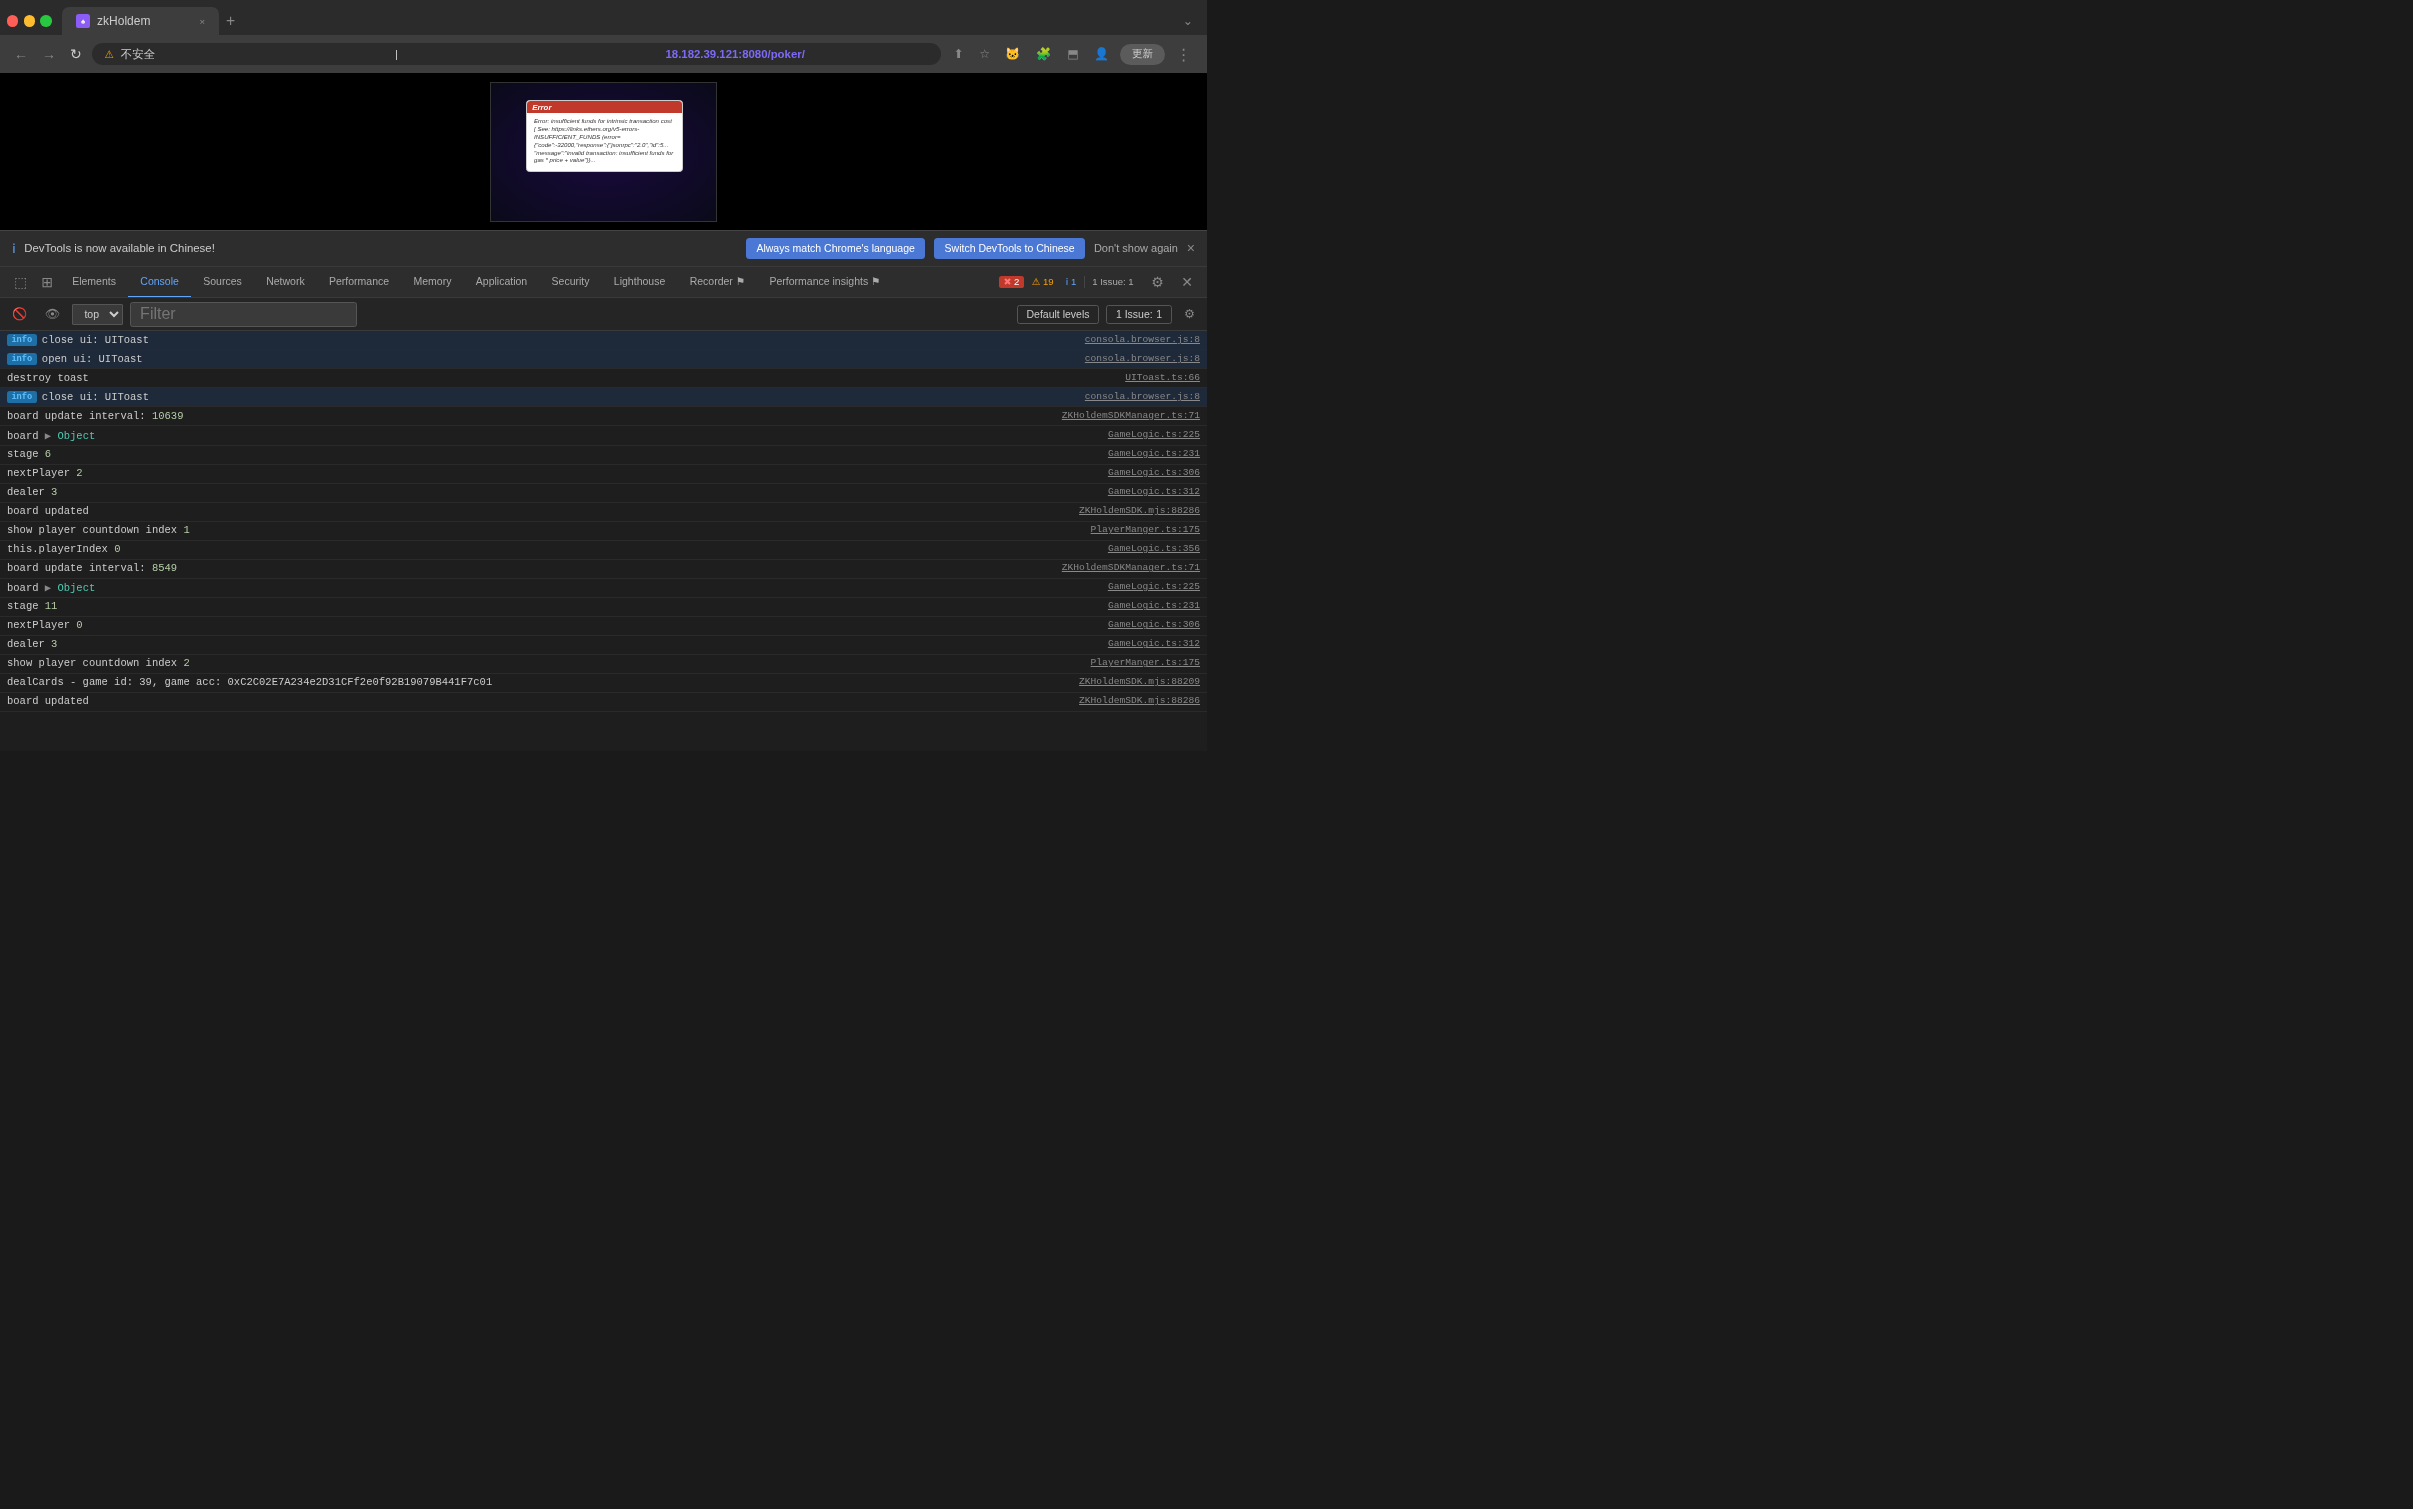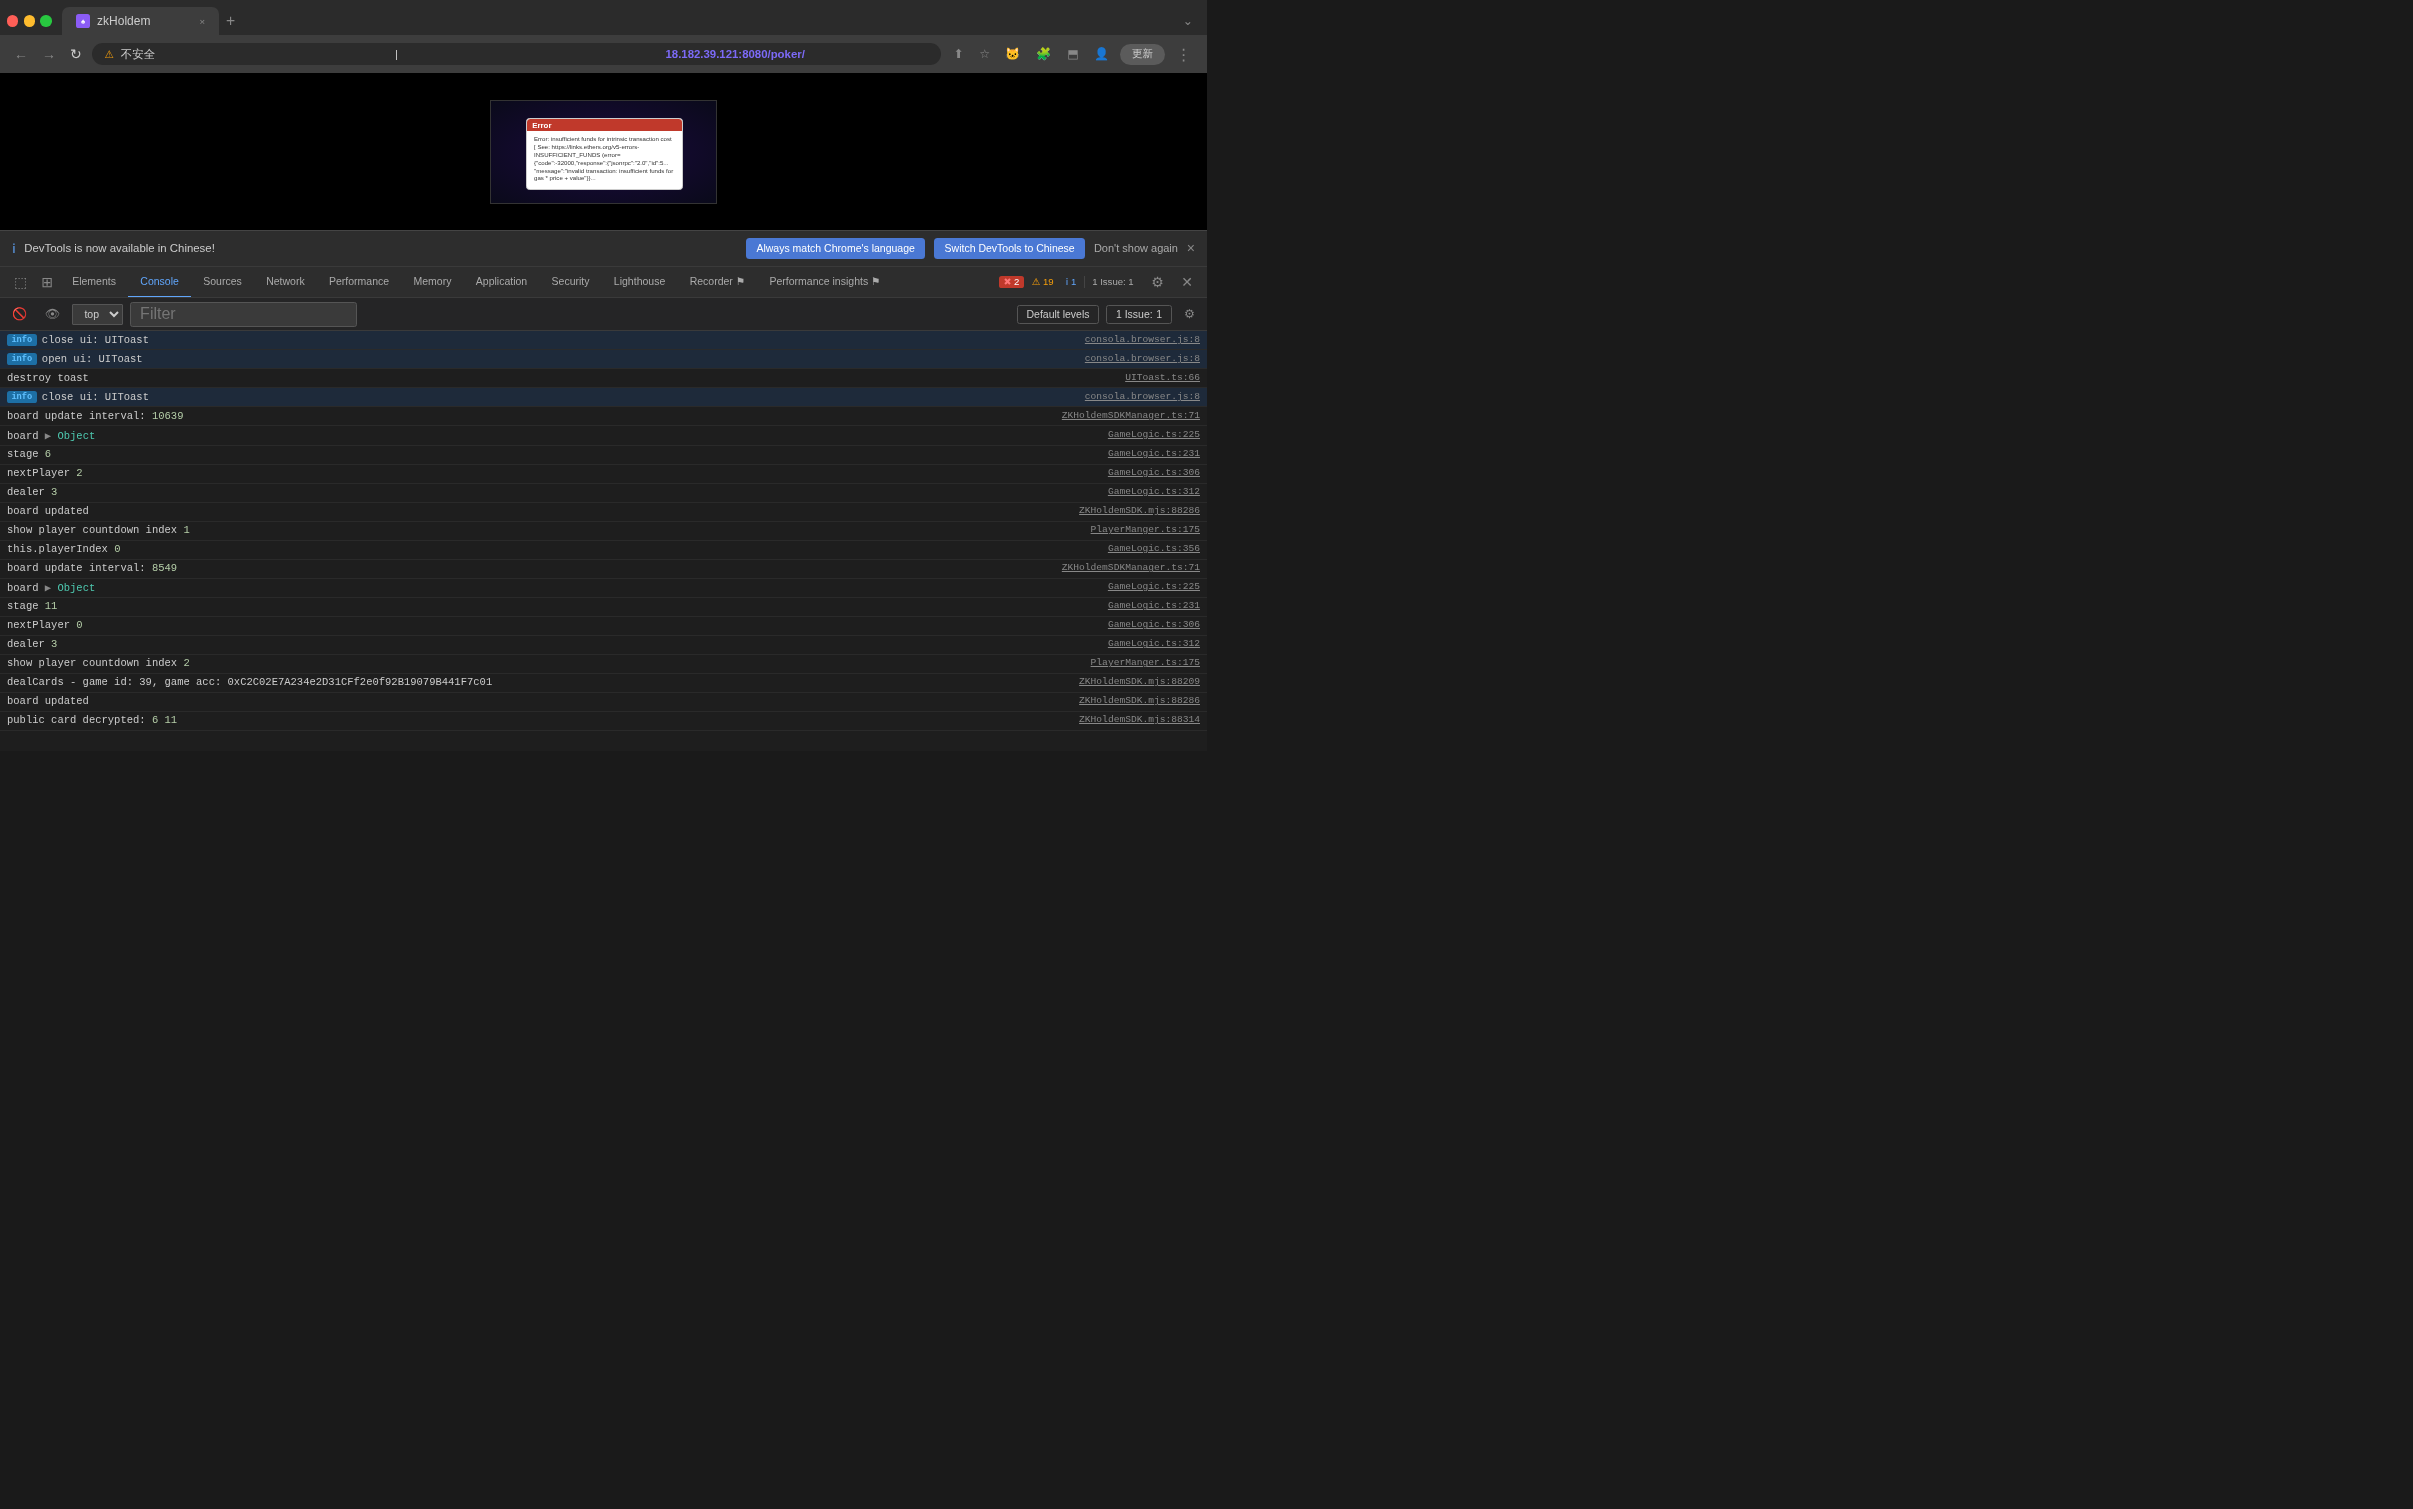--- a/index.html
+++ b/index.html
@@ -73,21 +73,21 @@
     .badge-info { background: #1d6fa5; color: #60c0ff; }
 
     .console-text { flex: 1; color: #ccc; white-space: pre-wrap; word-break: break-all; }
     .console-text .num { color: #b5cea8; }
     .console-text .obj { color: #4ec9b0; cursor: pointer; }
     .console-text .arrow { color: #888; }
     .console-source { color: #888; font-size: 9.6px; white-space: nowrap; margin-left: 7px; text-decoration: underline; cursor: pointer; }
 
     
     .game-area { background: #000; height: 157px; display: flex; align-items: center; justify-content: center; position: relative; }
-    .game-screenshot { width: 227px; height: 104px; background: #a21caf; border: 0.9px solid #333; position: relative; overflow: hidden; display: flex; align-items: center; justify-content: center; }
+    .game-screenshot { width: 227px; height: 140px; background: #a21caf; border: 0.9px solid #333; position: relative; overflow: hidden; display: flex; align-items: center; justify-content: center; font-style: italic; }
     .error-modal { background: #fff; border: 0.9px solid #ccc; border-radius: 3.5px; padding: 7px; font-size: 7px; color: #333; width: 157px; position: absolute; top: 17.5px; left: 35px; }
     .error-modal-title { background: #c0392b; color: white; padding: 1.7px 5.2px; margin: -7px -7px 3.5px; border-radius: 3.5px 3.5px 0 0; font-size: 7.9px; font-weight: bold; }
   </style>
 </head>
 <body>
 
 <div class="browser-chrome">
 
   <div class="tab-bar">
     <div class="tab-traffic-lights">
@@ -299,21 +299,17 @@
     <div class="console-row">
       <span class="console-text">dealCards - game id: 39, game acc: 0xC2C02E7A234e2D31CFf2e0f92B19079B441F7c01</span>
       <span class="console-source">ZKHoldemSDK.mjs:88209</span>
     </div>
 
     <div class="console-row">
       <span class="console-text">board updated</span>
       <span class="console-source">ZKHoldemSDK.mjs:88286</span>
     </div>
 
-    <div class="console-row">
-      <span class="console-text">public card decrypted: <span class="num">6</span> <span class="num">11</span></span>
-      <span class="console-source">ZKHoldemSDK.mjs:88314</span>
-    </div>
 
   </div>
 
 </div>
 
 
 </body></html>

